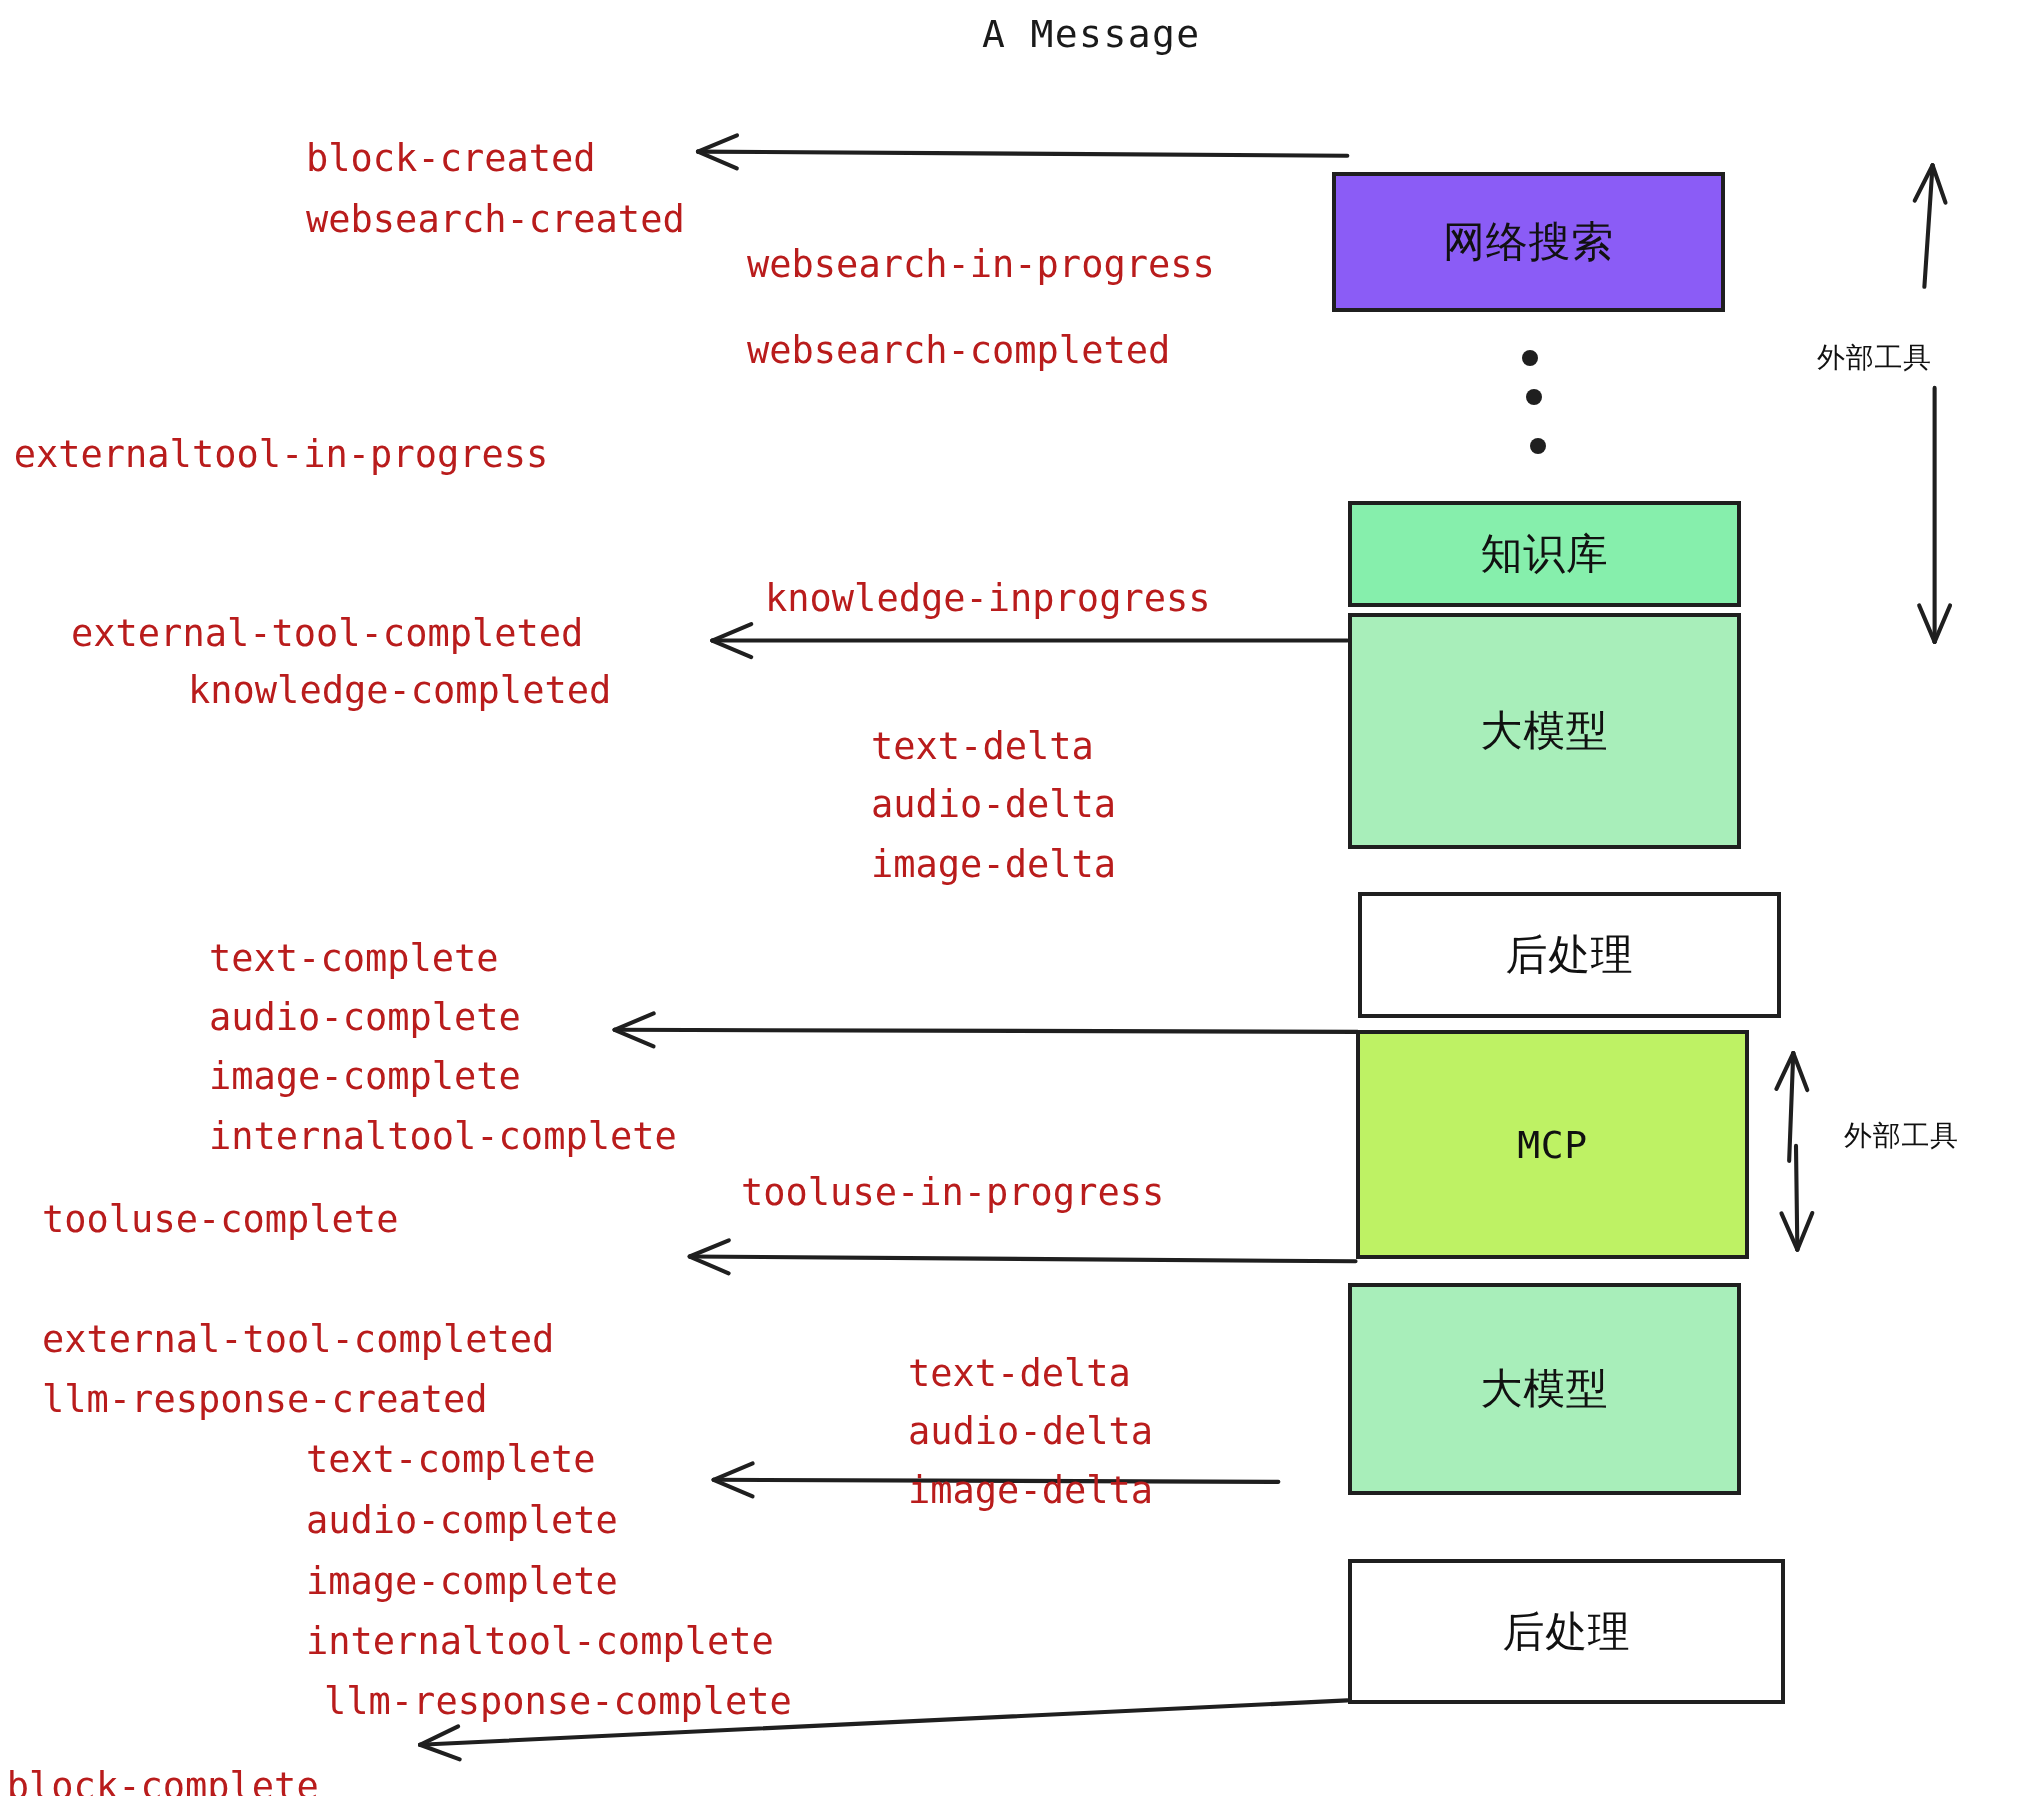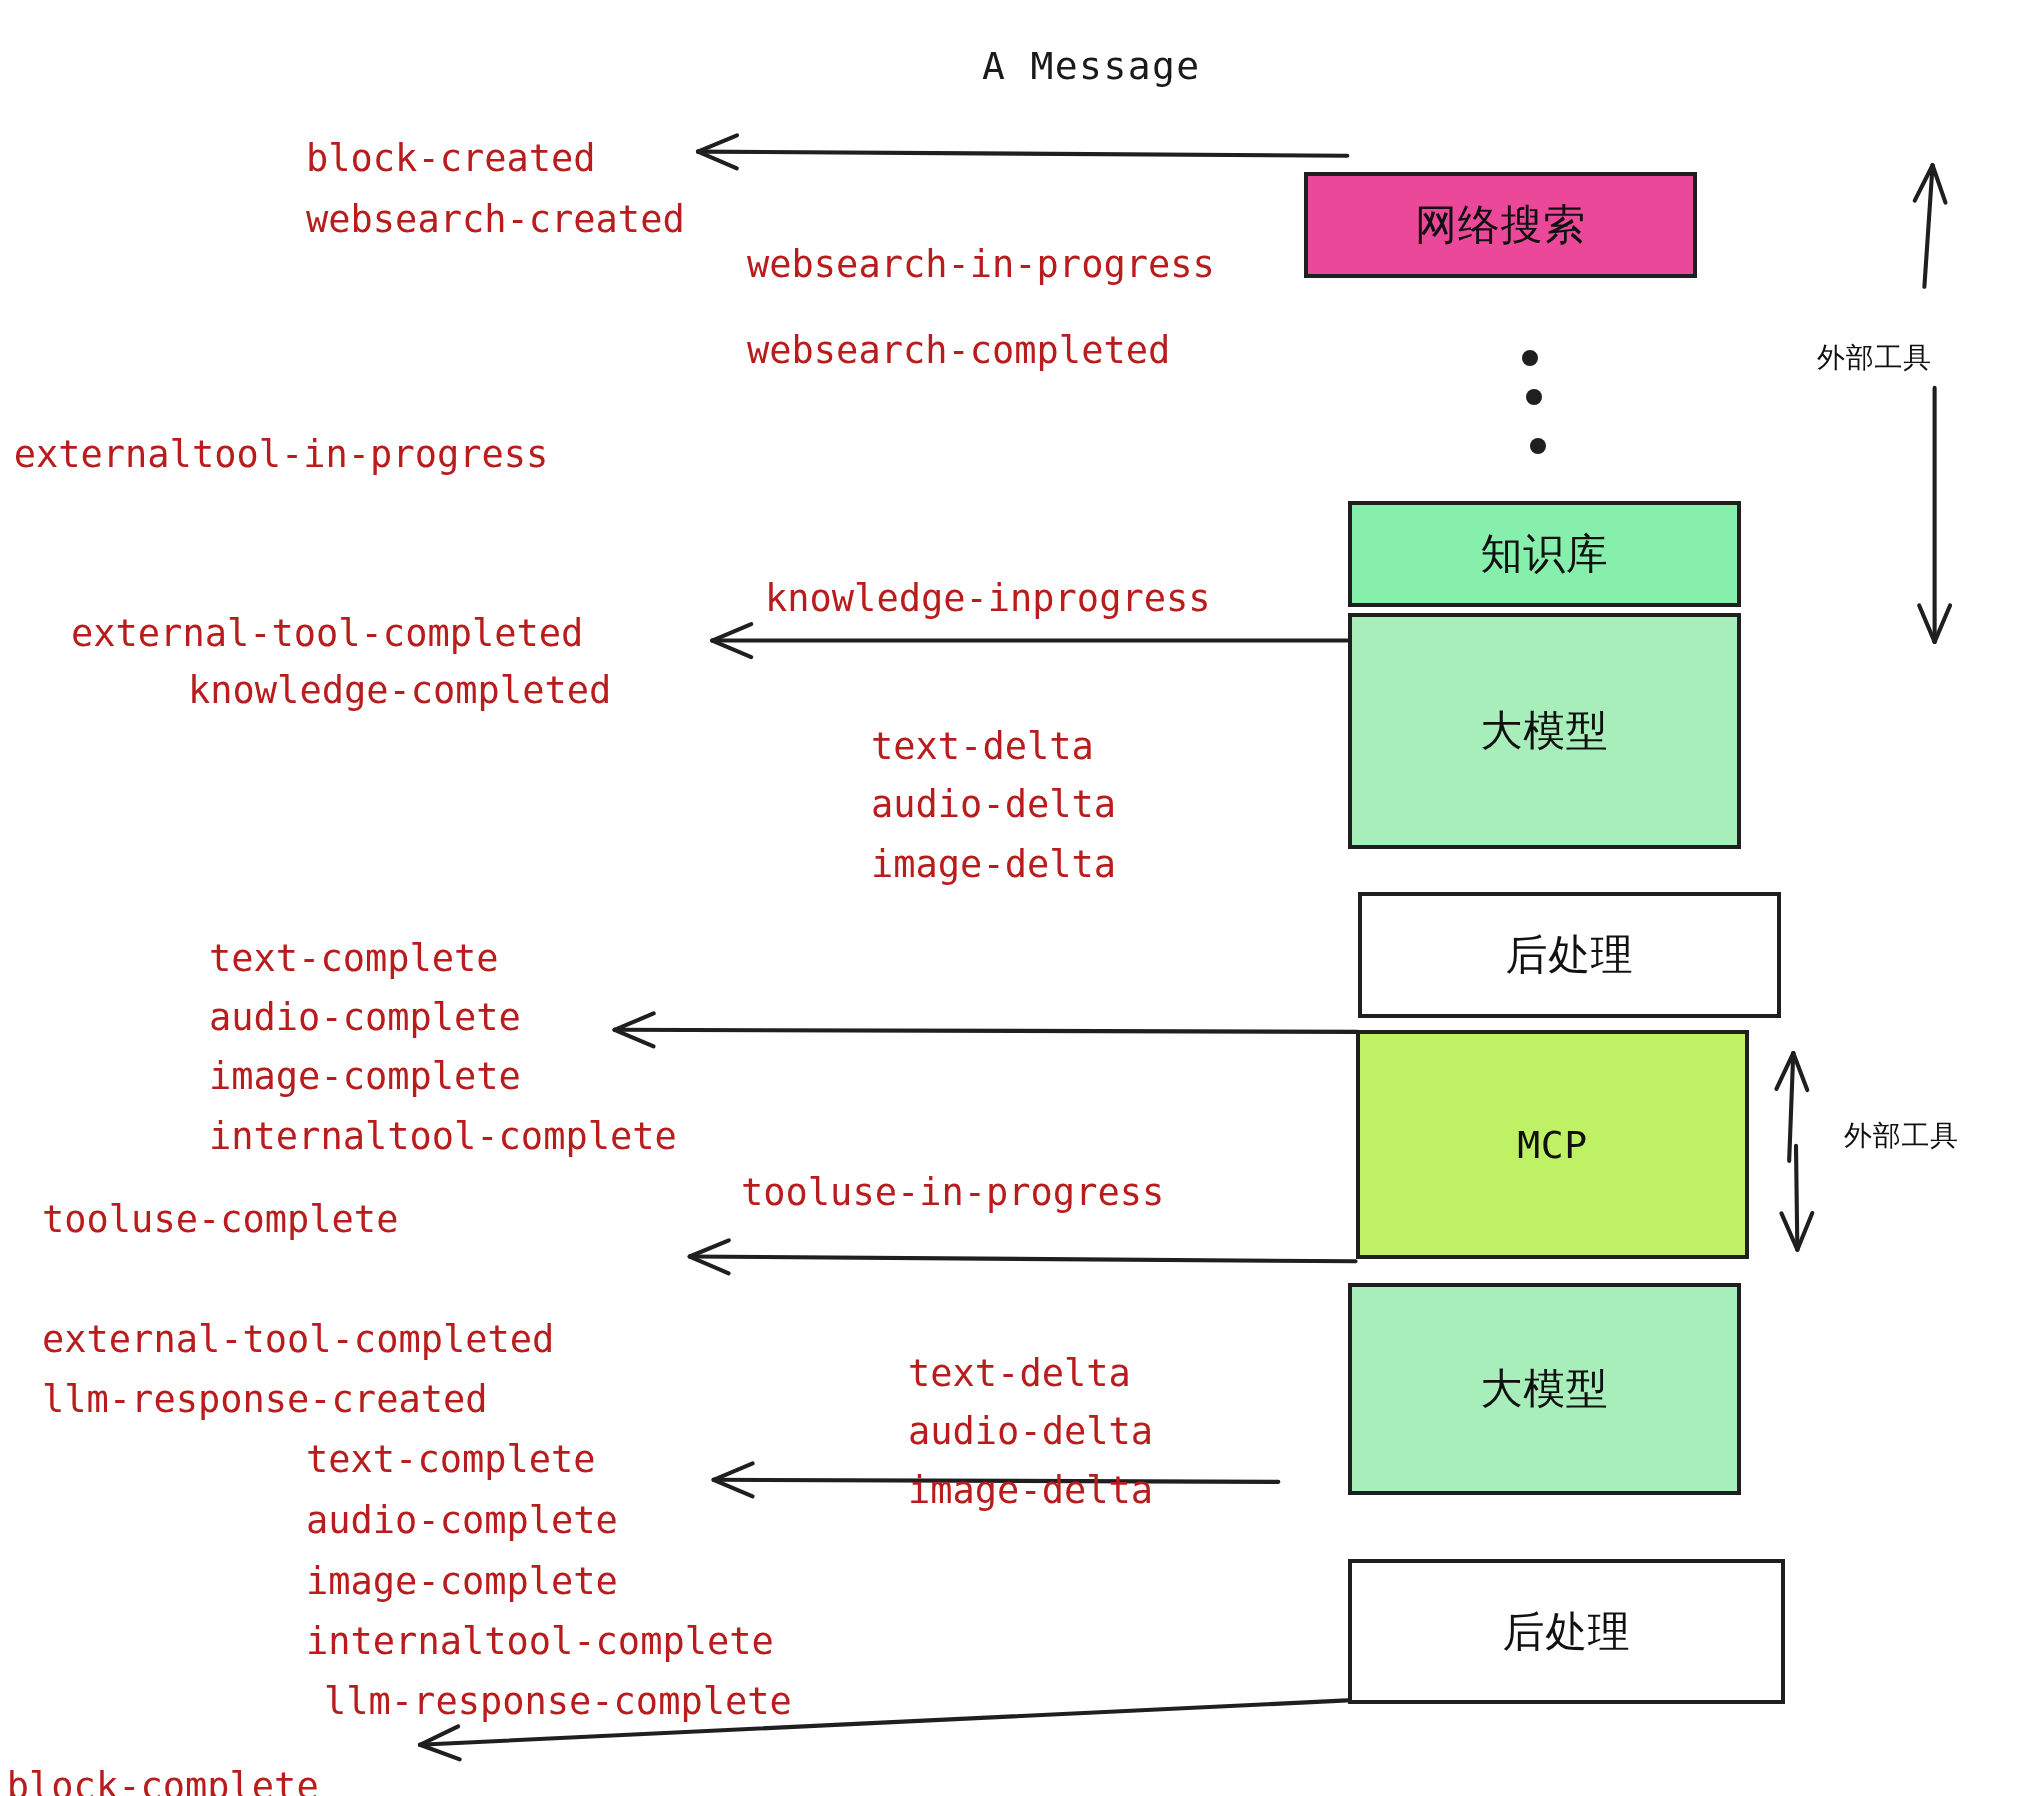--- a/index.html
+++ b/index.html
@@ -25,21 +25,20 @@
     line-height: 1;
     margin-top: 40px;
   }
   .title {
     position: absolute;
     font-family: "DejaVu Sans Mono", monospace;
     font-size: 38px;
     color: #1a1a1a;
     white-space: nowrap;
     letter-spacing: 1.4px;
-    margin-top: 32px;
   }
   .node {
     position: absolute;
     box-sizing: border-box;
     border: 4.1px solid #1f1f1f;
     display: flex;
     align-items: center;
     justify-content: center;
     font-family: "DejaVu Sans", sans-serif;
     font-size: 42px;
@@ -132,21 +131,21 @@
         </g>
         <g>
           <line x1="2630" y1="1678" x2="2632" y2="1830" stroke="#1f1f1f" stroke-width="6" stroke-linecap="round"></line>
           <line x1="2632" y1="1830" x2="2608.7128369452744" y2="1776.8802481475805" stroke="#1f1f1f" stroke-width="6" stroke-linecap="round"></line>
           <line x1="2632" y1="1830" x2="2653.8814547965158" y2="1776.285924228485" stroke="#1f1f1f" stroke-width="6" stroke-linecap="round"></line>
         </g>
       </g>
   </svg>
 
   <div id="node-layer">
-      <div class="node" style="left: 1304px; top: 172px; width: 393px; height: 106px; background: #ec4899;">网络搜索</div>
+      <div class="node" style="left: 1332px; top: 172px; width: 393px; height: 140px; background: #8b5cf6;">网络搜索</div>
       <div class="node" style="left: 1348px; top: 501px; width: 393px; height: 106px; background: #86efac;">知识库</div>
       <div class="node" style="left: 1348px; top: 613px; width: 393px; height: 236px; background: rgb(168, 238, 186);">大模型</div>
       <div class="node" style="left: 1358px; top: 892px; width: 423px; height: 126px; background: rgb(255, 255, 255);">后处理</div>
       <div class="node mono" style="left: 1356px; top: 1030px; width: 393px; height: 229px; background: #bef264;">MCP</div>
       <div class="node" style="left: 1348px; top: 1283px; width: 393px; height: 212px; background: rgb(168, 238, 186);">大模型</div>
       <div class="node" style="left: 1348px; top: 1559px; width: 437px; height: 145px; background: rgb(255, 255, 255);">后处理</div>
     </div>
   <div id="dot-layer">
       <div class="dot" style="left: 1522px; top: 350px;"></div>
       <div class="dot" style="left: 1526px; top: 389px;"></div>

